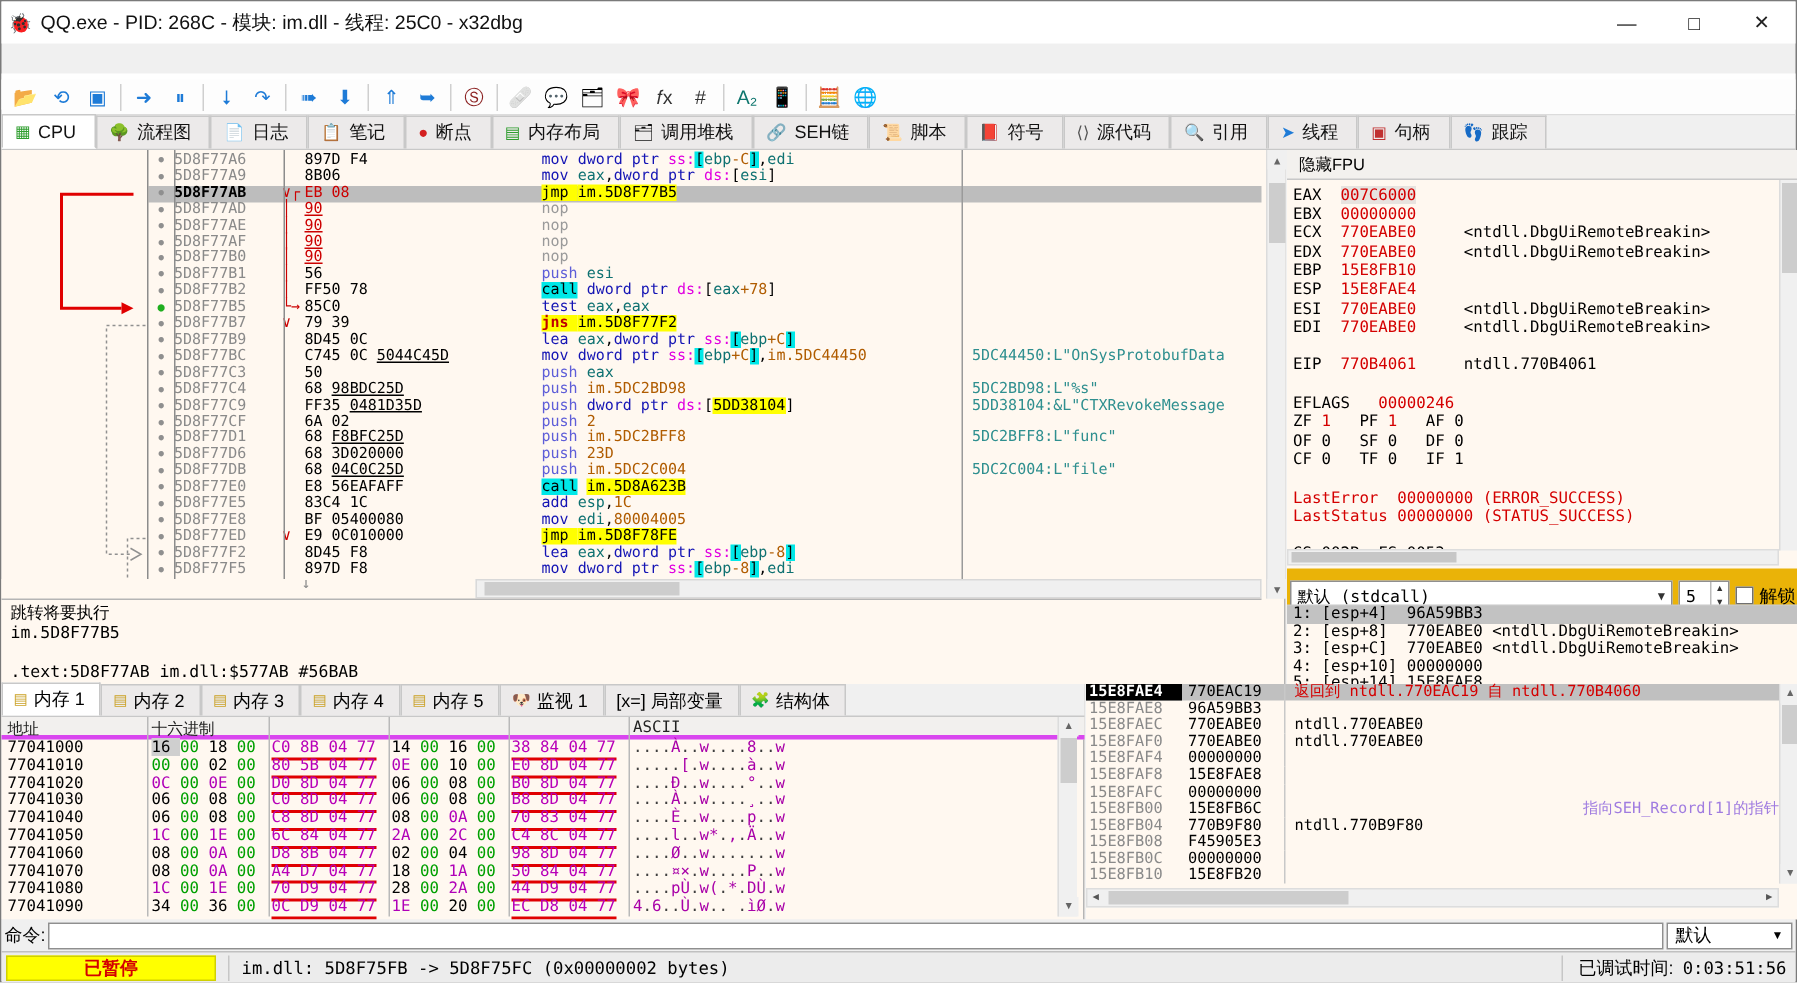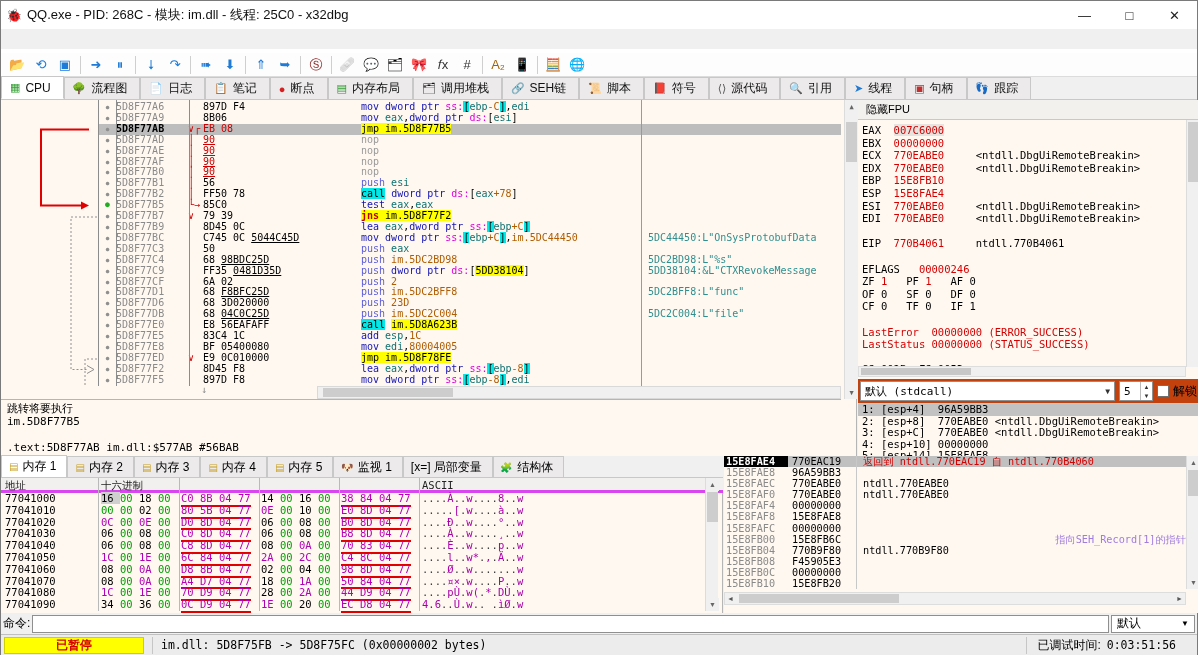--- a/index.html
+++ b/index.html
@@ -89,22 +89,22 @@
   #fpu-btn { padding:1px 8px; }
   #reg-lines { position:absolute; left:4px; top:24px; width:322px; height:240px; font-size:10.5px;
                line-height:12.6px; white-space:pre; }
   .r-n { color:#000; }
   .r-v { color:#d40000; }
   .r-vs { color:#d40000; background:#e7e3df; }
   #reg-hscroll { position:absolute; left:0; top:266px; width:328px; height:11px; background:#f0f0f0;
                  border:1px solid #ddd; }
   #reg-hthumb { position:absolute; left:2px; top:1px; width:110px; height:7px; background:#c7c7c7; }
   #reg-vscroll { left:328px; top:20px; height:247px; }
-  #conv-row { position:absolute; left:0; top:279px; width:341px; height:24px; display:flex;
-              align-items:center; gap:4px; padding:0 2px; font-size:12px; background:#c2410c; }
+  #conv-row { position:absolute; left:0; top:279px; width:341px; height:36px; display:flex;
+              align-items:center; gap:4px; padding:0 2px; font-size:12px; background:#eab308; }
   #conv-select { flex:1; height:20px; border:1px solid #8f8f8f; background:#fff; display:flex;
                  align-items:center; padding:0 4px; font-family:"DejaVu Sans Mono",monospace; font-size:11px; }
   #conv-select .caret { margin-left:auto; font-size:8px; color:#333; }
   #arg-spin { width:34px; height:20px; border:1px solid #8f8f8f; background:#fff; display:flex;
               align-items:center; }
   #arg-spin .num { flex:1; text-align:left; padding-left:4px; font-size:11px; }
   #arg-spin .btns { width:12px; display:flex; flex-direction:column; font-size:6px; color:#333;
                     border-left:1px solid #bbb; }
   #arg-spin .btns div { height:9px; display:flex; align-items:center; justify-content:center; }
   #unlock-box { width:12px; height:12px; border:1px solid #707070; background:#fff; }
@@ -160,21 +160,21 @@
   #cmd-combo { width:84px; height:18px; background:#fff; border:1px solid #8f8f8f; display:flex;
                align-items:center; padding:0 5px; }
   #cmd-combo .caret { margin-left:auto; font-size:8px; }
   #statusbar { position:absolute; left:0; top:633px; width:100%; height:21px; background:#ececec;
                border-top:1px solid #c0c0c0; display:flex; align-items:center; font-size:12px; }
   #status-state { width:140px; height:17px; margin-left:3px; background:#ffff00; color:#d40000;
                   font-weight:bold; display:flex; align-items:center; justify-content:center;
                   border:1px solid #d0d000; }
   #status-msg { height:17px; margin-left:8px; padding:0 8px; border-left:1px solid #c6c6c6;
                 display:flex; align-items:center; font-family:"DejaVu Sans Mono",monospace; font-size:11.5px; }
-  #status-time { margin-left:auto; margin-right:21px; padding-left:10px; border-left:1px solid #c6c6c6;
+  #status-time { margin-left:auto; margin-right:6px; padding-left:10px; border-left:1px solid #c6c6c6;
                  display:flex; align-items:center; gap:6px; }
   #status-time .t { font-family:"DejaVu Sans Mono",monospace; font-size:11.5px; }
 </style>
 </head>
 <body>
 
 <div id="win">
 
   <div id="titlebar">
     <span id="title-icon">🐞</span>
@@ -216,21 +216,21 @@
       <div class="tb-sep"></div>
       <span class="tb-icon" style="color: rgb(138, 31, 31);">Ⓢ</span>
       <div class="tb-sep"></div>
       <span class="tb-icon">🩹</span>
       <span class="tb-icon">💬</span>
       <span class="tb-icon">🗂</span>
       <span class="tb-icon">🎀</span>
       <span class="tb-icon" style="color: rgb(51, 51, 51);">𝑓x</span>
       <span class="tb-icon" style="color: rgb(51, 51, 51);">#</span>
       <div class="tb-sep"></div>
-      <span class="tb-icon" style="color: #a16207;">A₂</span>
+      <span class="tb-icon" style="color: #0f766e;">A₂</span>
       <span class="tb-icon">📱</span>
       <div class="tb-sep"></div>
       <span class="tb-icon">🧮</span>
       <span class="tb-icon">🌐</span>
     </div>
   <div id="tabbar">
       <div class="tab active">
         <span class="ticon" style="color: rgb(47, 158, 47);">▦</span>
         <span>CPU</span>
       </div>

